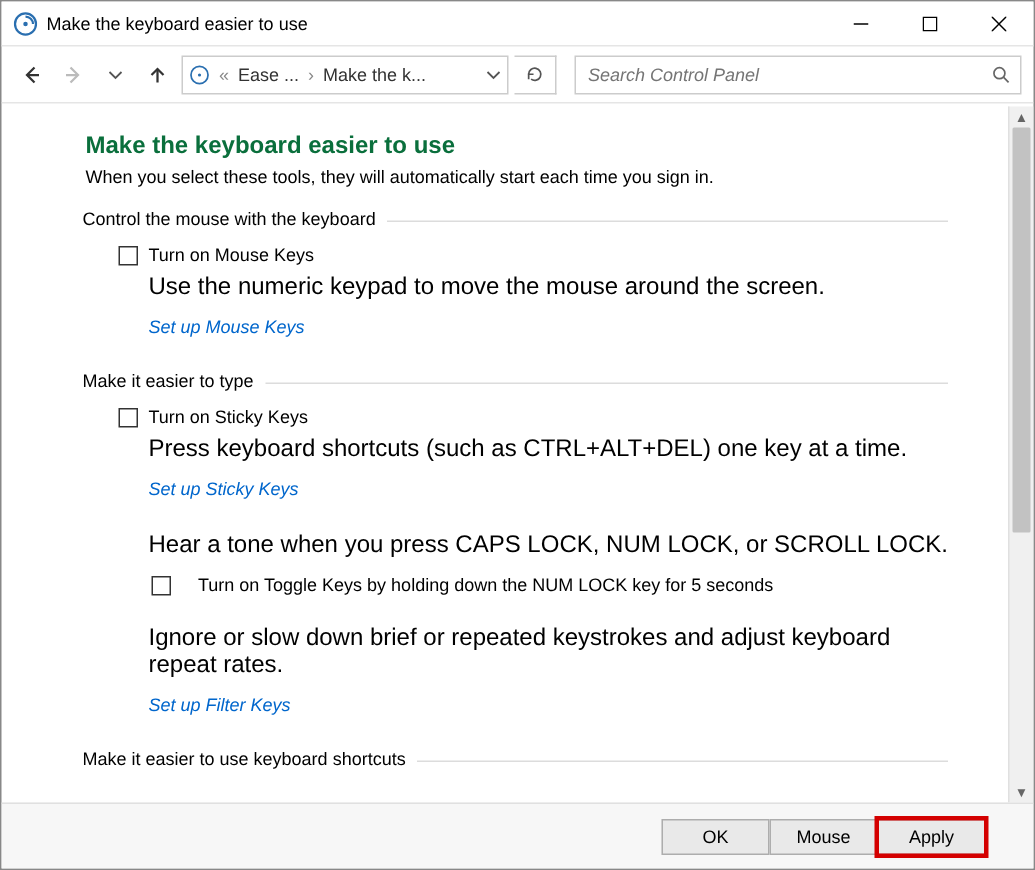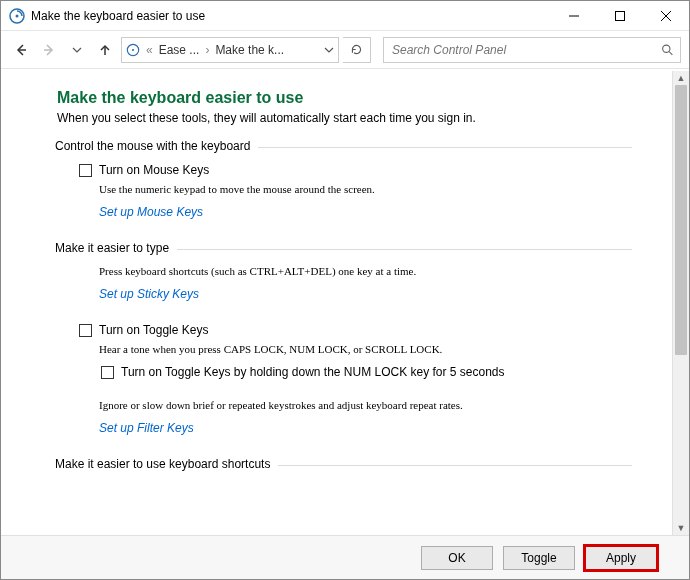--- a/index.html
+++ b/index.html
@@ -133,32 +133,31 @@
 }
 .group-label .ln {
   flex:1; height:1px; background:#dcdcdc; margin-left:8px; margin-top:2px;
 }
 
 .opt-row {
   display:flex; align-items:flex-start;
   margin:0 0 6px 22px;
   font-size:12px;
 }
-.opt-row.nested { margin-left:44px; }
+.opt-row.nested { margin-left:44px;gap:11px; }
 .chk {
   width:13px; height:13px;
   border:1px solid #333;
   margin:1px 7px 0 0;
   flex-shrink:0;
   background:#fff;
 }
 .desc {
   margin:4px 0 10px 42px;
-  font-size:11px;
-  font-family:Liberation Serif, serif;
+  font-size:16px;
 }
 .link {
   color:#0066cc;
   margin:0 0 22px 42px;
   font-size:12px;
   font-style:italic;
 }
 
 .cutoff {
   margin:20px 0 0 -2px;
@@ -171,21 +170,20 @@
 .footer {
   position:absolute;
   left:0; right:0; bottom:0;
   height:44px;
   border-top:1px solid #e0e0e0;
   background:#f7f7f7;
   display:flex;
   align-items:center;
   justify-content:flex-end;
   padding-right:32px;
-  gap:10px;
 }
 .btn {
   min-width:72px;
   height:24px;
   border:1px solid #adadad;
   background:#e9e9e9;
   font-size:12px;
   font-family:inherit;
   display:flex; align-items:center; justify-content:center;
   padding:0 14px;
@@ -304,27 +302,27 @@
       <span>Turn on Mouse Keys</span>
     </div>
     <div class="desc">Use the numeric keypad to move the mouse around the screen.</div>
     <div class="link">Set up Mouse Keys</div>
 
     <div class="group-label">
       <span>Make it easier to type</span>
         <span class="ln"></span>
     </div>
 
+    <div class="opt-row">
+      <span class="chk"></span>
+      <span>Turn on Sticky Keys</span>
+    </div>
     <div class="desc">Press keyboard shortcuts (such as CTRL+ALT+DEL) one key at a time.</div>
     <div class="link">Set up Sticky Keys</div>
 
-    <div class="opt-row">
-      <span class="chk"></span>
-      <span>Turn on Toggle Keys</span>
-    </div>
     <div class="desc" style="margin-bottom:10px">Hear a tone when you press CAPS LOCK, NUM LOCK, or SCROLL LOCK.</div>
     <div class="opt-row nested" style="margin-bottom:20px">
       <span class="chk"></span>
       <span>Turn on Toggle Keys by holding down the NUM LOCK key for 5 seconds</span>
     </div>
 
     <div class="desc">Ignore or slow down brief or repeated keystrokes and adjust keyboard repeat rates.</div>
     <div class="link">Set up Filter Keys</div>
 
     <div class="cutoff">
@@ -336,15 +334,15 @@
 
   <div class="vscroll">
     <div class="arrow up">▲</div>
     <div class="thumb"></div>
     <div class="arrow down">▼</div>
   </div>
 </div>
 
 <div class="footer">
   <div class="btn">OK</div>
-  <div class="btn">Toggle</div>
+  <div class="btn">Mouse</div>
   <div class="btn highlight">Apply</div>
 </div>
 
 </body></html>

